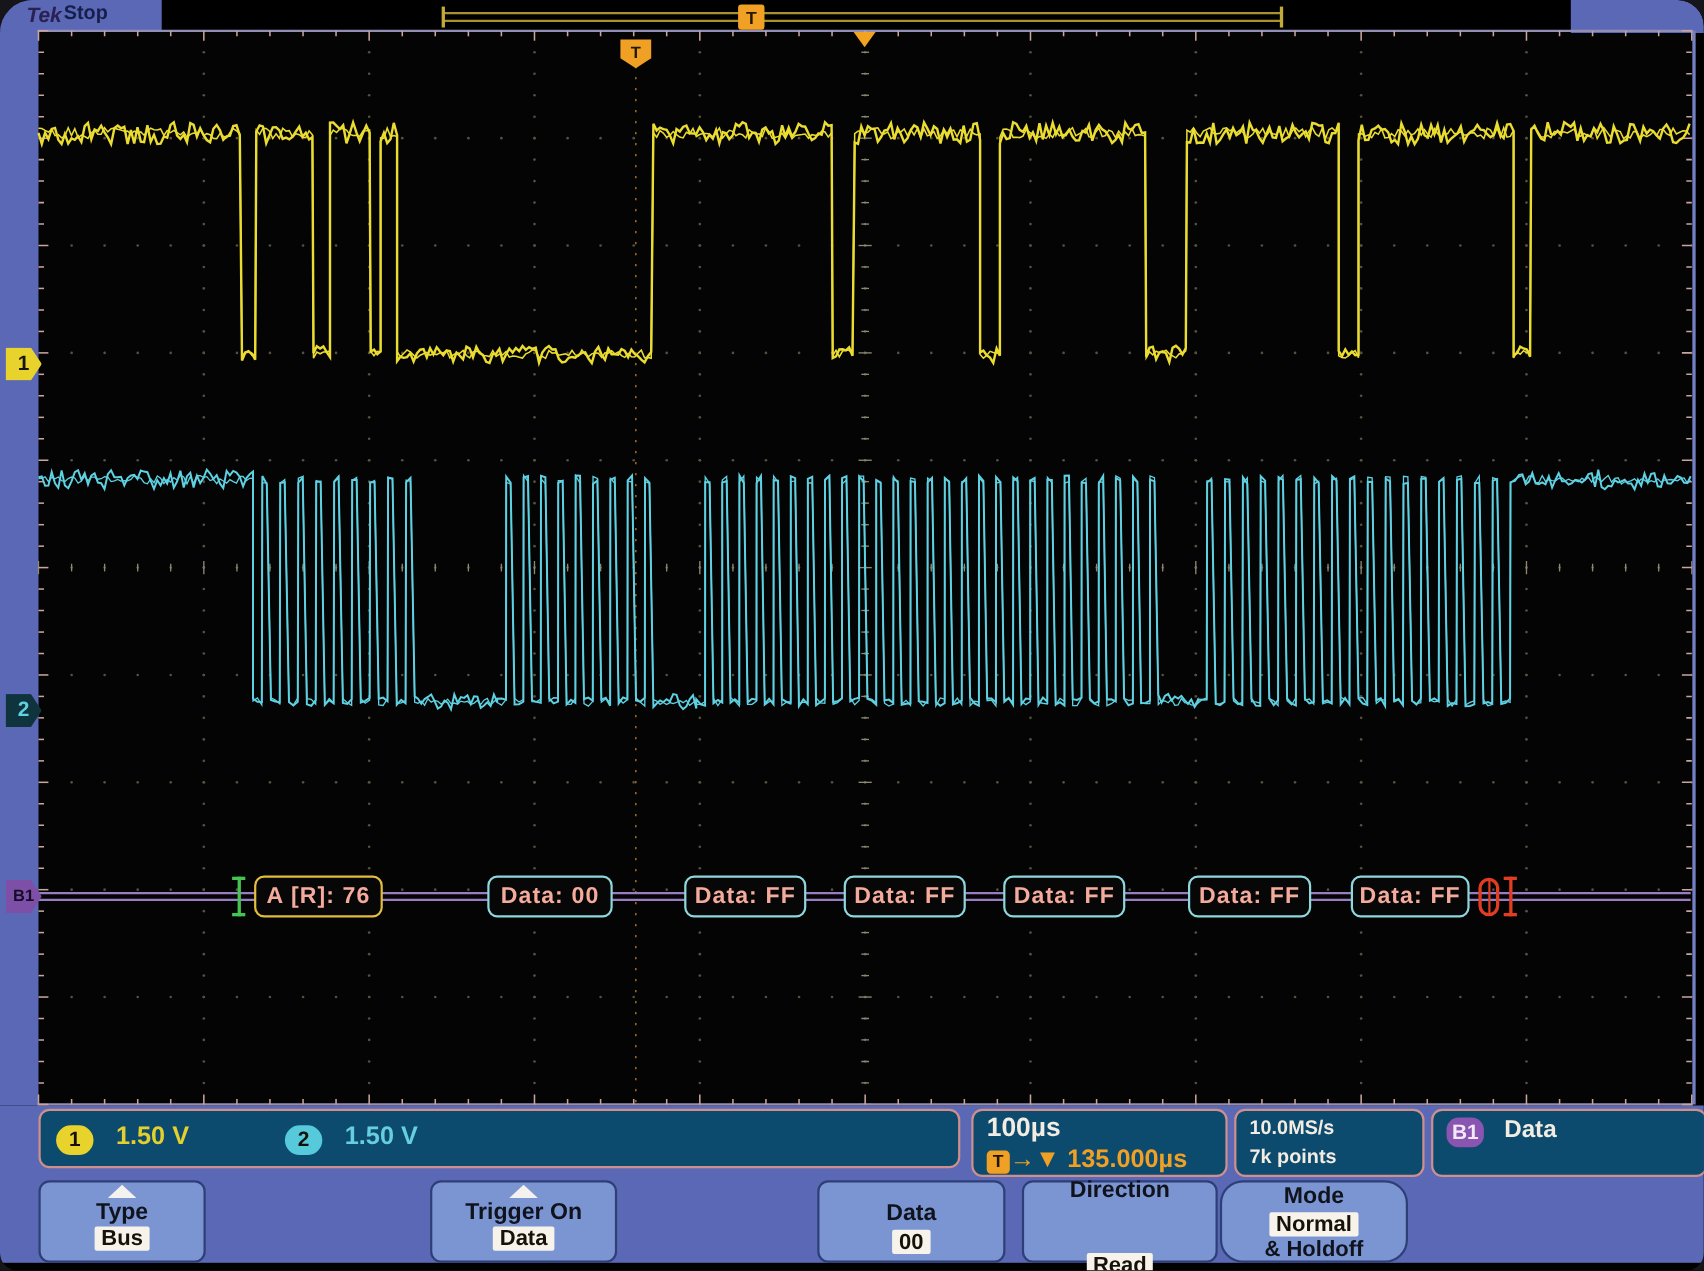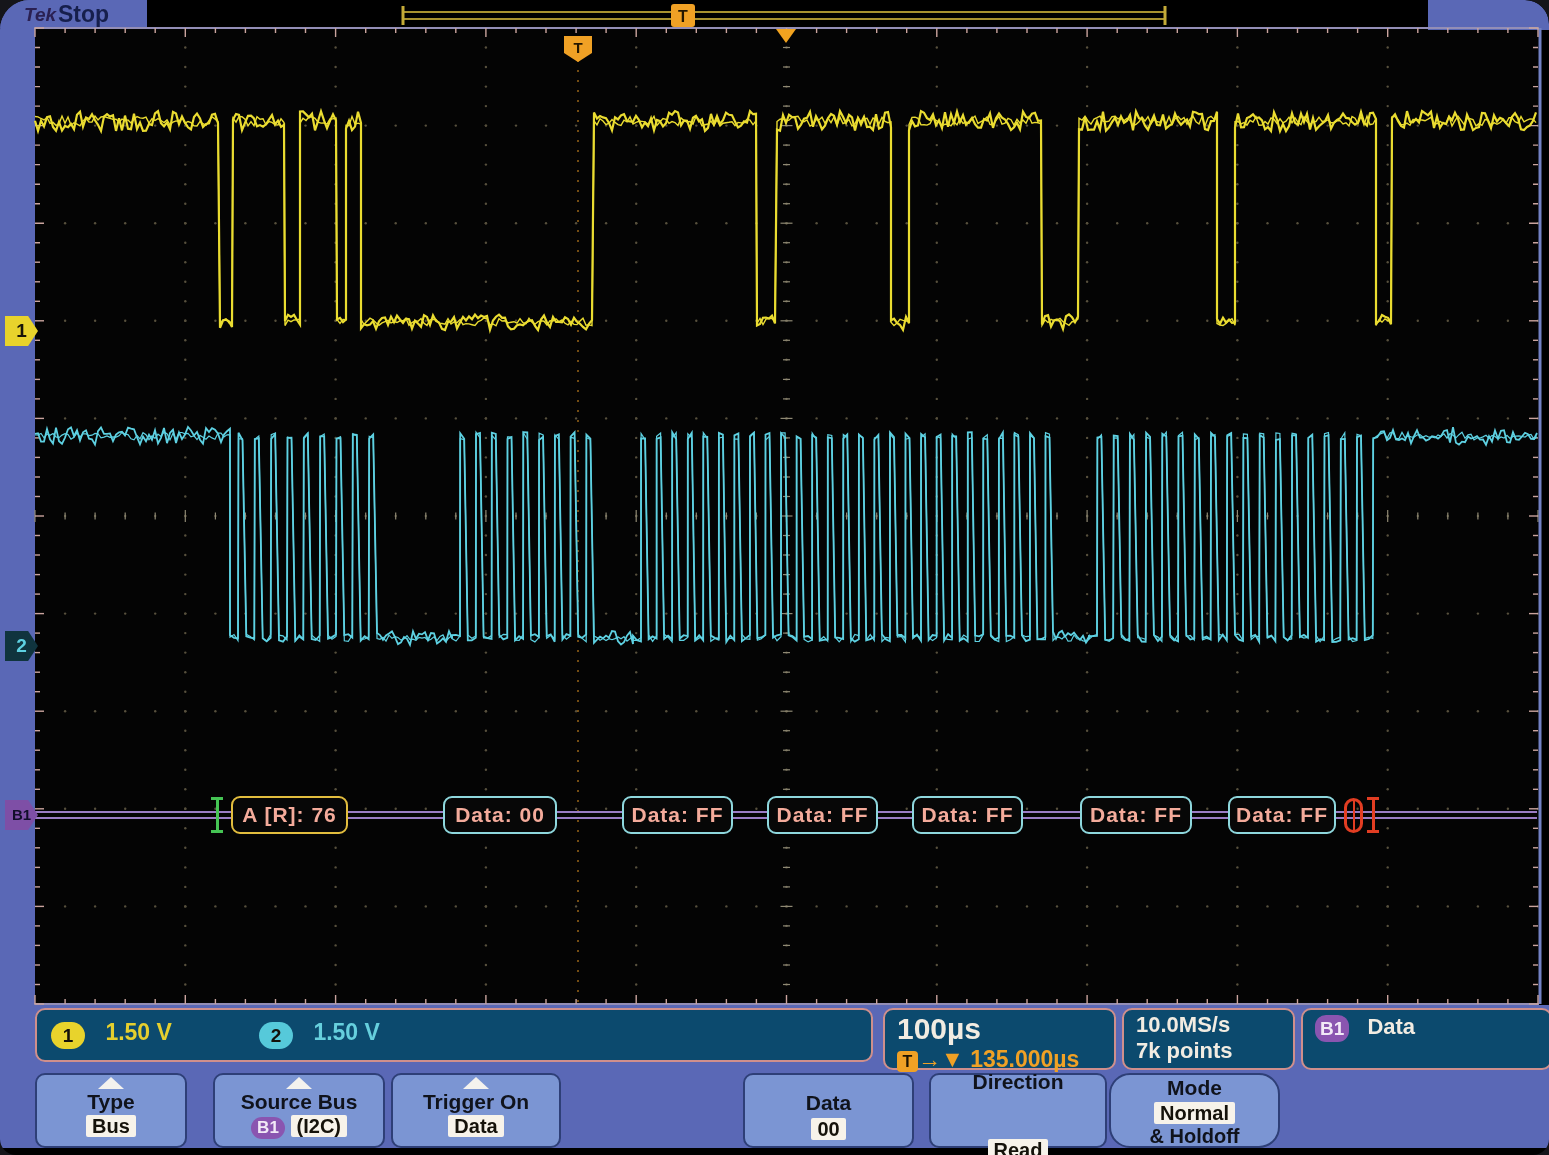--- a/index.html
+++ b/index.html
@@ -11,21 +11,21 @@
   #brand-tab{position:absolute;left:0;top:0;width:147px;height:28px;}
   #tr-corner{position:absolute;left:1428px;top:0;width:121px;height:30px;border-radius:0 24px 0 0;}
   #bottom-panel{position:absolute;left:0;top:1005px;width:1549px;height:143px;}
   #screen{position:absolute;left:35px;top:28px;width:1503px;height:976px;background:#040404;}
   #wave-svg{position:absolute;left:0;top:0;z-index:3;pointer-events:none;}
   svg text{font-family:"Liberation Sans",sans-serif;font-weight:bold;}
 
   
   .brand{position:absolute;left:24px;top:4px;font-style:italic;font-weight:bold;
          font-size:19px;color:#2a2052;z-index:5;}
-  .acq-status{position:absolute;left:58px;top:1px;font-weight:bold;font-size:23px;color:#161f4c;z-index:5;}
+  .acq-status{position:absolute;left:58px;top:1px;font-weight:bold;font-size:18px;color:#161f4c;z-index:5;}
 
   
   .ch-arrow{position:absolute;left:5px;width:33px;height:30px;line-height:30px;text-align:center;
             font-weight:bold;font-size:19px;z-index:4;
             clip-path:polygon(0 0,70% 0,100% 50%,70% 100%,0 100%);}
   #m1{top:316px;background:#e8d32c;color:#171408;}
   #m2{top:631px;background:#10343e;color:#5ed1e2;}
   #mB1{top:800px;background:#7e4fa6;color:#120e2a;font-size:15px;}
 
   
@@ -48,23 +48,23 @@
           border-radius:10px;color:#f2ece2;z-index:5;}
   .badge{display:inline-block;min-width:34px;height:27px;line-height:27px;border-radius:14px;
          text-align:center;font-weight:bold;font-size:19px;color:#14110a;}
   .b-yellow{background:#e8d32c;} .b-cyan{background:#56c9da;}
   .b-purple{background:#8a55b0;color:#f2e9f7;border-radius:11px;padding:0 5px;min-width:24px;}
   .b-orangeT{display:inline-block;width:21px;height:21px;line-height:21px;border-radius:4px;
              background:#f0a125;color:#1d1402;text-align:center;font-weight:bold;font-size:16px;}
   #ro-ch .item{position:absolute;top:9px;font-weight:bold;font-size:23px;}
   .ch-val{margin-left:14px;vertical-align:2px;}
   #ro-tb{padding:2px 0 0 12px;}
-  #ro-tb .l1{font-weight:bold;font-size:30px;color:#f2ece2;}
+  #ro-tb .l1{font-weight:bold;font-size:24px;color:#f2ece2;}
   #ro-tb .l2{font-weight:bold;font-size:23px;color:#f0a125;margin-top:0px;}
-  #ro-rate{padding:2px 0 0 12px;font-weight:bold;font-size:22px;line-height:26px;}
+  #ro-rate{padding:2px 0 0 12px;font-weight:bold;font-size:18px;line-height:26px;}
   #ro-bus{padding:4px 0 0 12px;font-weight:bold;font-size:22px;}
   #ro-bus .lbl{margin-left:12px;vertical-align:1px;}
 
   
   .menu-btn{position:absolute;top:1073px;height:75px;background:#7b95d3;border:2px solid #2e3f77;
             border-radius:10px;z-index:5;display:flex;flex-direction:column;align-items:center;
             justify-content:flex-start;box-sizing:border-box;}
   .up-arrow{width:0;height:0;border-left:13px solid transparent;border-right:13px solid transparent;
             border-bottom:12px solid #f4f2ee;margin-top:2px;}
   .btn-label{font-weight:bold;font-size:21px;color:#10131c;line-height:25px;}
@@ -1380,28 +1380,20 @@
   <div class="ro-box" id="ro-bus" style="left:1301px;width:235px;height:54px;">
     <span class="badge b-purple">B1</span>
     <span class="lbl">Data</span>
   </div>
 
   <div class="menu-btn" style="left:35px;width:152px;">
     <div class="up-arrow"></div>
     <div class="btn-label">Type</div>
     <div class="btn-value"><span class="hl">Bus</span></div>
   </div>
-  <div class="menu-btn" style="left:213px;width:172px;">
-    <div class="up-arrow"></div>
-    <div class="btn-label">Source Bus</div>
-    <div class="btn-value">
-      <span class="badge b-purple" style="height:22px;line-height:22px;font-size:17px;">B1</span>
-      <span class="hl">(I2C)</span>
-    </div>
-  </div>
   <div class="menu-btn" style="left:391px;width:170px;">
     <div class="up-arrow"></div>
     <div class="btn-label">Trigger On</div>
     <div class="btn-value"><span class="hl">Data</span></div>
   </div>
   <div class="menu-btn noarrow" style="left:743px;width:171px;">
     <div class="btn-label" style="margin-top:10px;">Data</div>
     <div class="btn-value"><span class="hl">00</span></div>
   </div>
   <div class="menu-btn noarrow" style="left:929px;width:178px;gap:42px;">

